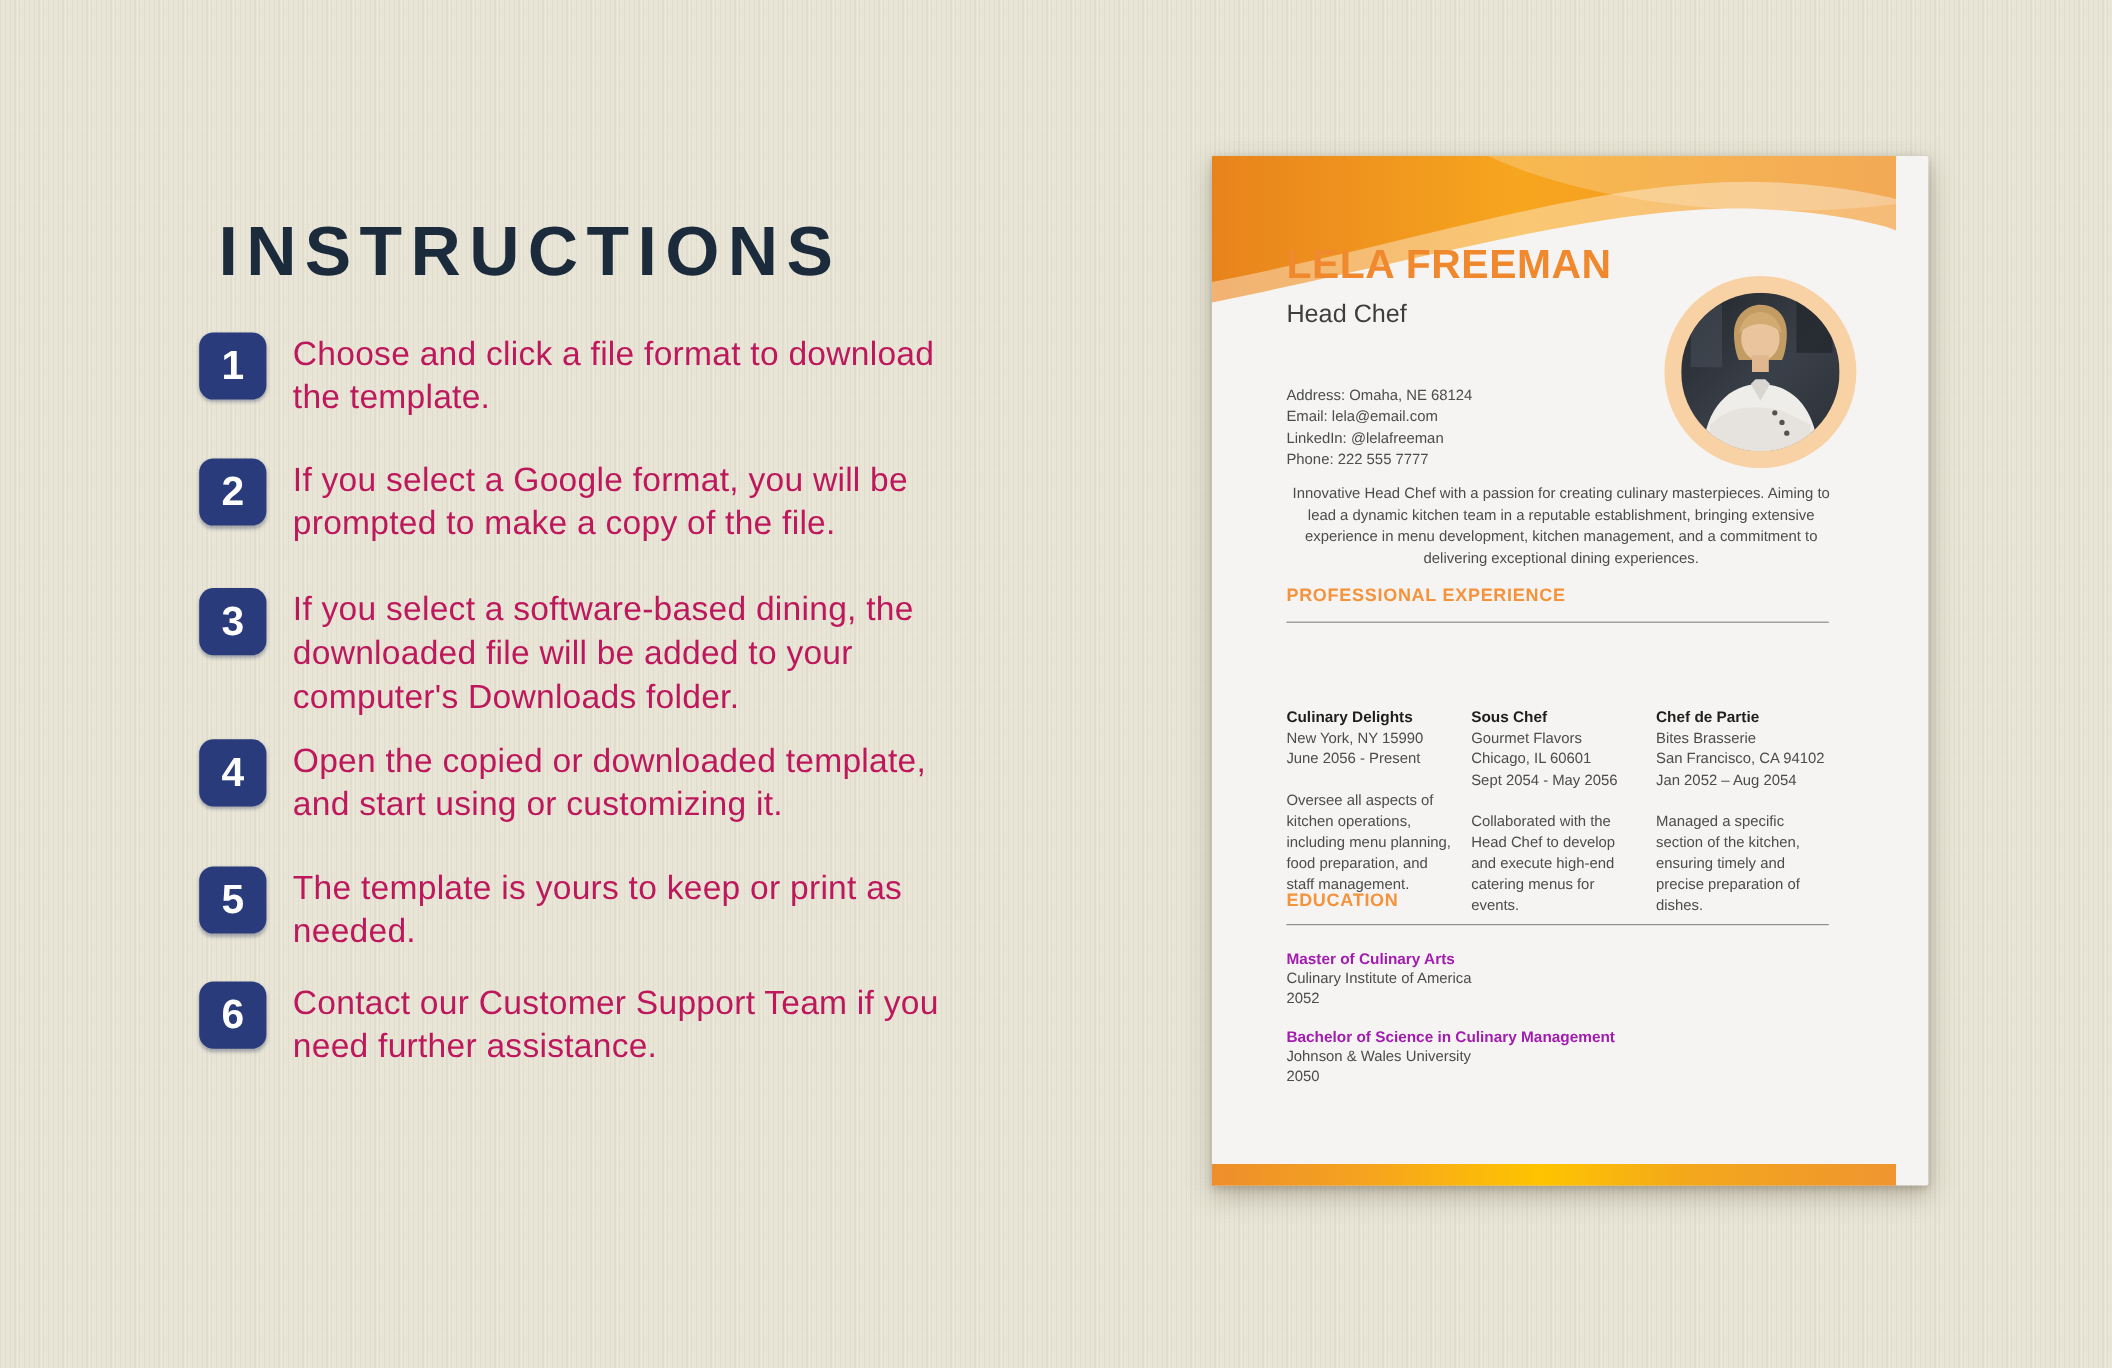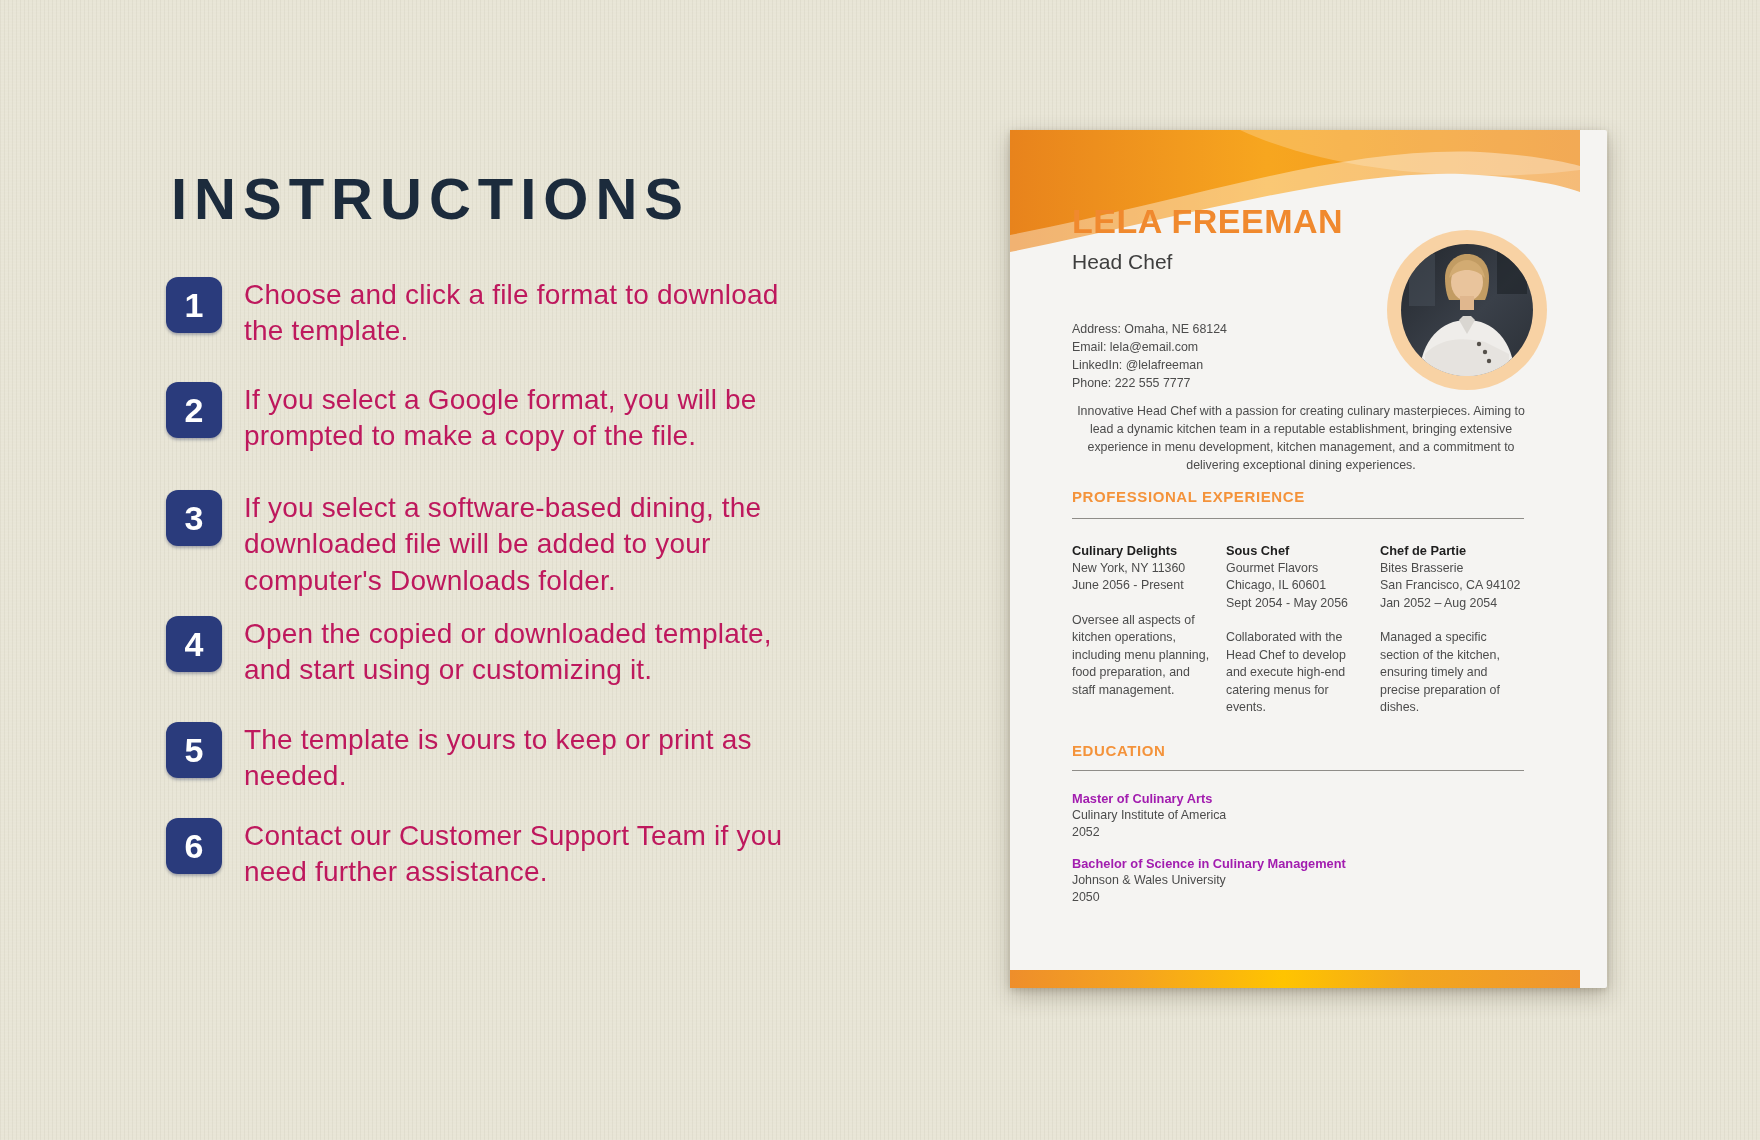--- a/index.html
+++ b/index.html
@@ -8,21 +8,21 @@
     font-family:"Liberation Sans",sans-serif;
     background-color:#e8e5d6;
     background-image:
       repeating-linear-gradient(90deg, rgba(120,115,95,.07) 0 1px, transparent 1px 4px),
       repeating-linear-gradient(0deg, rgba(255,255,255,.05) 0 1px, transparent 1px 3px);
   }
   .canvas{position:relative;width:1760px;height:1140px;}
 
   
   .instr-title{
-    position:absolute;left:166px;top:160px;margin:5px;
+    position:absolute;left:166px;top:160px;margin:16px;
     font-size:58px;font-weight:800;letter-spacing:7px;
     color:#1c2b3c;
   }
   .step{position:absolute;left:166px;display:flex;align-items:flex-start;}
   .badge{
     width:56px;height:56px;border-radius:12px;background:#2a3b7c;
     box-shadow:0 2px 3px rgba(40,50,90,.35);
     color:#ffffff;font-size:34px;font-weight:700;
     display:flex;align-items:center;justify-content:center;
     flex:0 0 56px;
@@ -72,21 +72,21 @@
   .rule{
     position:absolute;left:62px;width:452px;height:1px;background:#8f8d89;border:0;margin:0;
   }
   .rule-exp{top:388px}
   .rule-edu{top:640px}
 
   .cols{
     position:absolute;left:62px;top:412px;width:460px;
     display:grid;grid-template-columns:154px 154px 152px;
   }
-  .job{padding-right:16px;font-size:12.4px;line-height:17.5px;color:#4c4c4c;}
+  .job{padding-right:16px;font-size:12.4px;line-height:17.5px;color:#4c4c4c;margin-top:47px;}
   .job-title{font-weight:700;color:#1e1e1e;font-size:12.8px;white-space:nowrap;}
   .job-line{white-space:nowrap;}
   .job-desc{margin:17px 0 0 0;}
 
   .edu{
     position:absolute;left:62px;top:660px;
     font-size:12.4px;line-height:17px;color:#4c4c4c;
   }
   .edu-degree{font-weight:700;color:#a21caf;font-size:12.8px;}
   .edu-item + .edu-item{margin-top:14px;}
@@ -180,21 +180,21 @@
     </div>
 
     <p class="r-summary">Innovative Head Chef with a passion for creating culinary masterpieces. Aiming to lead a dynamic kitchen team in a reputable establishment, bringing extensive experience in menu development, kitchen management, and a commitment to delivering exceptional dining experiences.</p>
 
     <h3 class="sec-head sec-exp">PROFESSIONAL EXPERIENCE</h3>
     <hr class="rule rule-exp">
 
     <div class="cols">
       <div class="job">
         <div class="job-title">Culinary Delights</div>
-        <div class="job-line">New York, NY 11360</div>
+        <div class="job-line">New York, NY 15990</div>
         <div class="job-line">June 2056 - Present</div>
         <p class="job-desc">Oversee all aspects of kitchen operations, including menu planning, food preparation, and staff management.</p>
       </div>
       <div class="job">
         <div class="job-title">Sous Chef</div>
         <div class="job-line">Gourmet Flavors</div>
         <div class="job-line">Chicago, IL 60601</div>
         <div class="job-line">Sept 2054 - May 2056</div>
         <p class="job-desc">Collaborated with the Head Chef to develop and execute high-end catering menus for events.</p>
       </div>

